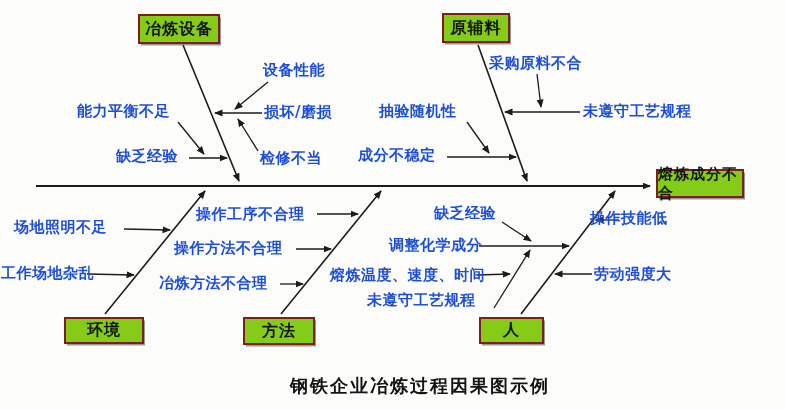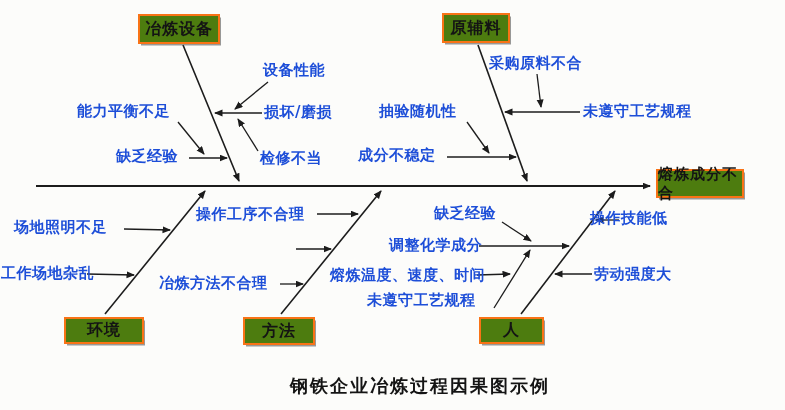--- a/index.html
+++ b/index.html
@@ -6,21 +6,21 @@
   #stage{
     position:relative;width:785px;height:410px;background:#fcfcfa;
     font-family:"DejaVu Sans","Liberation Sans",sans-serif;overflow:hidden;
   }
   #lines{position:absolute;left:0;top:0;}
   .label{
     position:absolute;font-weight:700;font-size:15px;color:#1d4ed8;
     white-space:nowrap;letter-spacing:0.5px;line-height:1;
   }
   .cat-box{
-    position:absolute;border:2px solid #f97316;background:#4d7c0f;
+    position:absolute;border:2px solid #7f1d1d;background:#84cc16;
     display:flex;align-items:center;justify-content:center;
     font-weight:700;font-size:16px;color:#141414;letter-spacing:1px;
     box-shadow:2px 2.5px 0 -1px rgba(70,70,70,.55);box-sizing:border-box;
   }
   .title{
     position:absolute;font-weight:700;font-size:18px;color:#141414;
     letter-spacing:2px;white-space:nowrap;
   }
 </style>
 </head>
@@ -88,20 +88,21 @@
 
   <div class="label" style="left:489px;top:56px">采购原料不合</div>
   <div class="label" style="left:583px;top:104px">未遵守工艺规程</div>
   <div class="label" style="left:379px;top:104px">抽验随机性</div>
   <div class="label" style="left:358px;top:148px">成分不稳定</div>
 
   <div class="label" style="left:14px;top:220px">场地照明不足</div>
   <div class="label" style="left:1px;top:266px">工作场地杂乱</div>
 
   <div class="label" style="left:196px;top:207px">操作工序不合理</div>
+  <div class="label" style="left:174px;top:241px">操作方法不合理</div>
   <div class="label" style="left:159px;top:276px">冶炼方法不合理</div>
 
   <div class="label" style="left:434px;top:206px">缺乏经验</div>
   <div class="label" style="left:389px;top:238px">调整化学成分</div>
   <div class="label" style="left:330px;top:268px">熔炼温度、速度、时间</div>
   <div class="label" style="left:367px;top:293px">未遵守工艺规程</div>
   <div class="label" style="left:590px;top:211px">操作技能低</div>
   <div class="label" style="left:594px;top:267px">劳动强度大</div>
 
   <div class="title" style="left:290px;top:374px">钢铁企业冶炼过程因果图示例</div>

